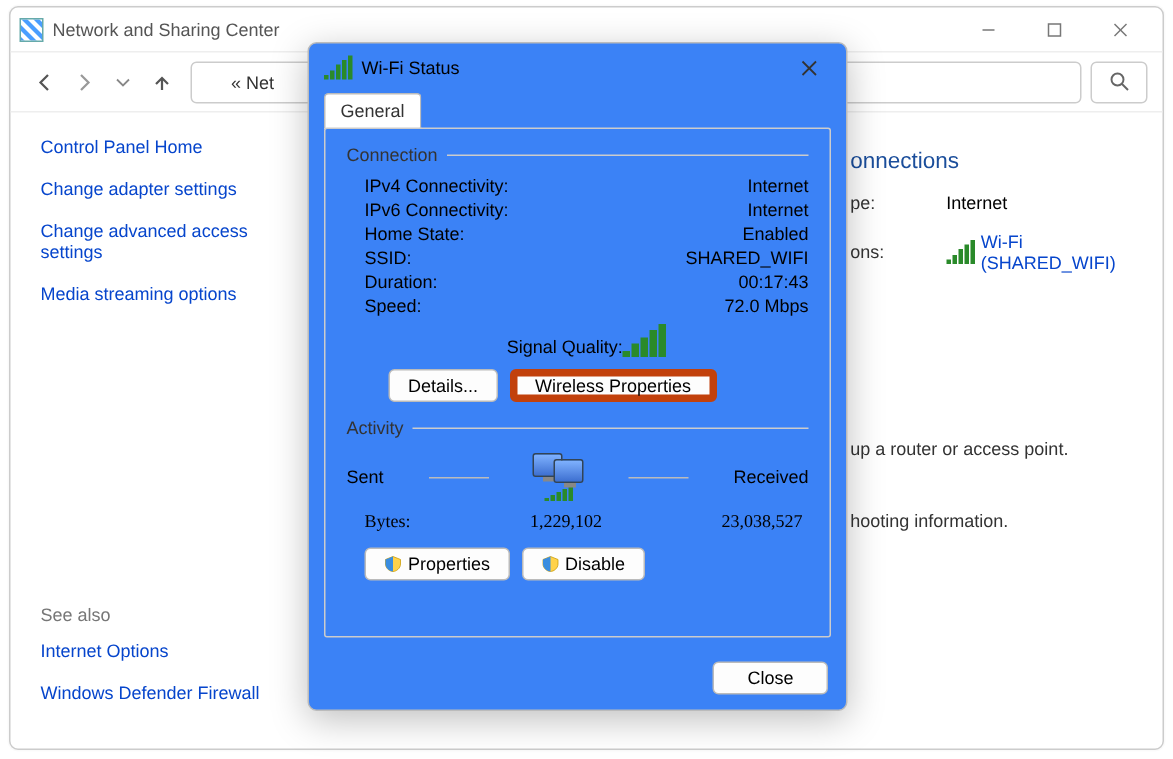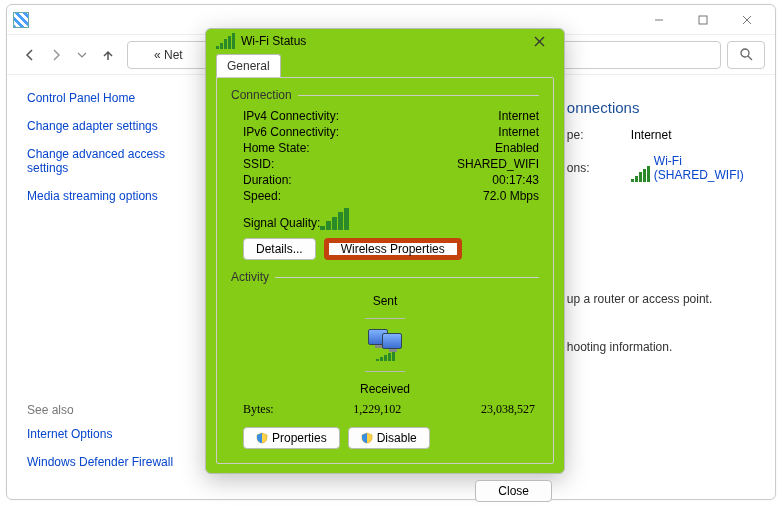--- a/index.html
+++ b/index.html
@@ -56,30 +56,30 @@
   .addressbox .app-icon { width:14px; height:14px; margin-right:6px; }
   .searchbox { width:38px; height:28px; border:1px solid #ccc; border-radius:4px; display:flex; align-items:center; justify-content:center; color:#555;}
   .parent-body { position:absolute; top:72px; left:0; right:0; bottom:0; display:flex; }
   .leftpane { width:200px; padding:14px 6px 6px 20px; }
   .leftlink { color:#0645cc; margin-bottom:14px; cursor:default; }
   .see-also { color:#777; margin-top:200px; margin-bottom:10px; }
   .rightpane { padding-left:360px; padding-top:22px; position:relative; }
   .rightheading { color:#1b4e9b; font-size:15px; }
   .rightrow { display:flex; margin-top:12px; align-items:center; gap:24px;}
   .rightlabel { color:#333; width:40px; }
-  .wifi-link { color:#0645cc; display:flex; align-items:flex-end; gap:4px;}
+  .wifi-link { color:#0645cc; display:flex; align-items:center; gap:4px;}
   .righttext { color:#333; margin-top:110px; }
   .righttext2 { color:#333; margin-top:34px; }
 
   
   .dialog {
     position:absolute;
     left:205px; top:28px;
     width:360px; height:446px;
-    background:#84cc16;
+    background:#3b82f6;
     border:1px solid #bbb;
     border-radius:6px;
     box-shadow: 0 6px 24px rgba(0,0,0,0.25);
     display:flex; flex-direction:column;
   }
   .dialog-titlebar {
     height:32px; display:flex; align-items:center; padding:0 10px;
   }
   .dlg-title { display:flex; align-items:center; gap:6px; color:#000;}
   .dlg-close { margin-left:auto; width:30px; height:24px; display:flex; align-items:center; justify-content:center; }
@@ -96,29 +96,29 @@
   .dialog-inner {
     margin:0 10px 10px 10px; border:1px solid #ccc; border-radius:2px;
     flex:1; padding:10px 14px; position:relative;
   }
   fieldset { border:none; padding:0; margin:0 0 10px 0; }
   .group-label { color:#333; display:flex; align-items:center; margin-bottom:6px;}
   .group-label::after { content:""; flex:1; height:1px; background:#ccc; margin-left:6px; }
   .kv { display:flex; justify-content:space-between; padding:1px 0 1px 12px; color:#000;}
   .kv .k { color:#000; }
   .kv .v { color:#000; text-align:right; }
-  .signal-row { display:flex; justify-content:flex-start; padding:4px 0 0 12px; align-items:flex-end;}
-  .btnrow { display:flex; gap:8px; margin-top:8px; margin-left:12px;}
+  .signal-row { display:flex; justify-content:center; padding:4px 0 0 12px; align-items:flex-end;}
+  .btnrow { display:flex; gap:8px; margin-top:8px; margin-left:28px;}
   .winbtn {
     height:22px; padding:0 12px; border:1px solid #bbb; border-radius:4px;
     background:#fdfdfd; font-size:12px; display:flex; align-items:center; gap:4px;
     color:#000;
   }
   .highlight-box { border:5px solid #c2410c;text-align:center; }
-  .activity-row { display:flex; align-items:center; justify-content:space-between; gap:10px; padding:4px 0 6px 0;flex-direction:column;}
+  .activity-row { display:flex; align-items:center; justify-content:space-between; gap:10px; padding:4px 0 6px 0;}
   .activity-row .line { width:40px; height:1px; background:#bbb;}
   .bytes-row { display:flex; padding:0 4px 0 12px; justify-content:space-between; color:#000;font-family:Liberation Serif, serif;}
   .dlg-bottom { display:flex; gap:8px; margin:4px 12px;}
   .dlg-footer { display:flex; justify-content:flex-end; padding:6px 12px 10px 0;}
   .shield { width:12px; height:12px; }
   .sigbars { display:inline-flex; align-items:flex-end; gap:1px; height:16px;}
   .sigbars span { width:3px; background:#2a8a2a; display:block;}
   .sigbars.big span { width:5px; }
   .sigbars span:nth-child(1){height:20%;}
   .sigbars span:nth-child(2){height:40%;}
@@ -128,20 +128,21 @@
   .monitors { display:flex; gap:-4px;}
   .monitor { width:20px; height:16px; background:linear-gradient(#7fb2ff,#3d6fd0); border:1px solid #345; border-radius:2px; position:relative;}
   .monitor::after{content:""; position:absolute; bottom:-4px; left:6px; width:8px; height:3px; background:#888;}
 </style>
 </head>
 <body>
 
 <div class="parent-window">
   <div class="parent-titlebar">
     <div class="app-icon"></div>
+    <div class="parent-title">Network and Sharing Center</div>
     <div class="parent-sysbtns">
       <div class="sysbtn">
           <svg viewBox="0 0 10 10">
             <line x1="1" y1="5" x2="9" y2="5" stroke="#777" stroke-width="1"></line>
           </svg>
         </div>
       <div class="sysbtn">
           <svg viewBox="0 0 10 10">
             <rect x="1" y="1" width="8" height="8" fill="none" stroke="#777" stroke-width="1"></rect>
           </svg>

